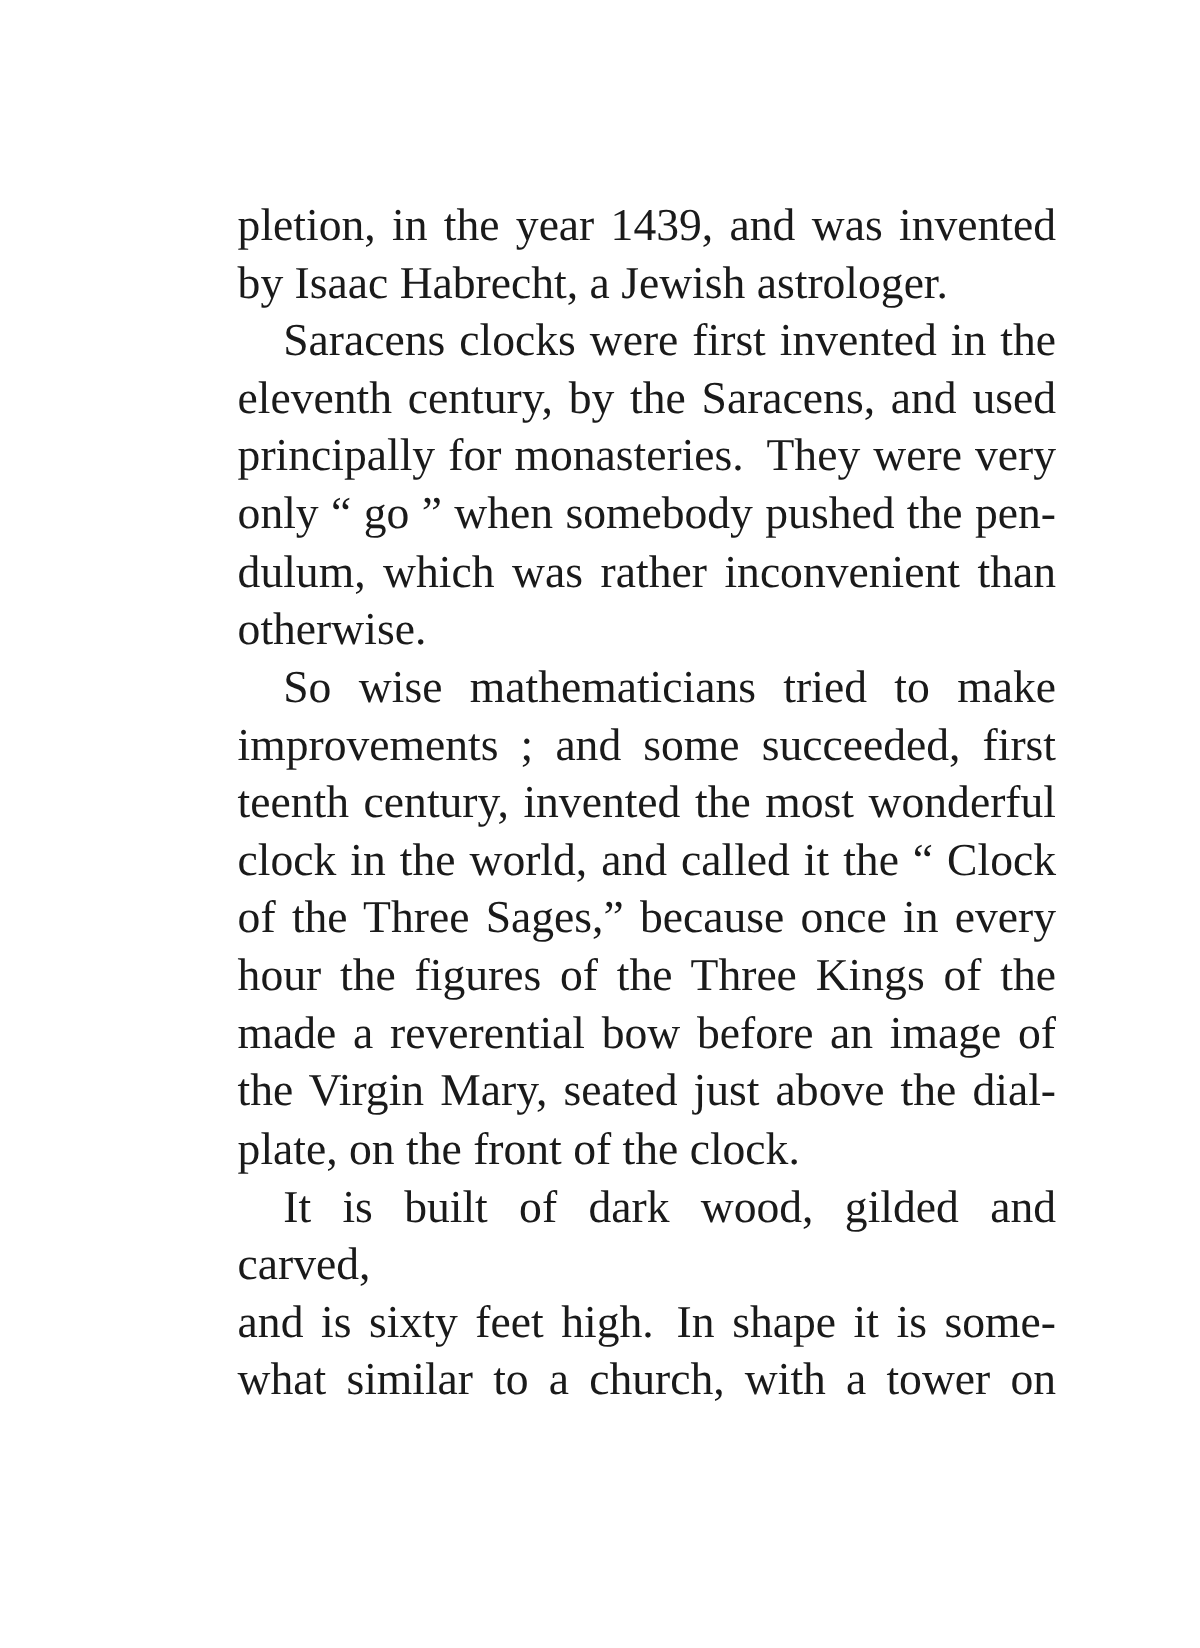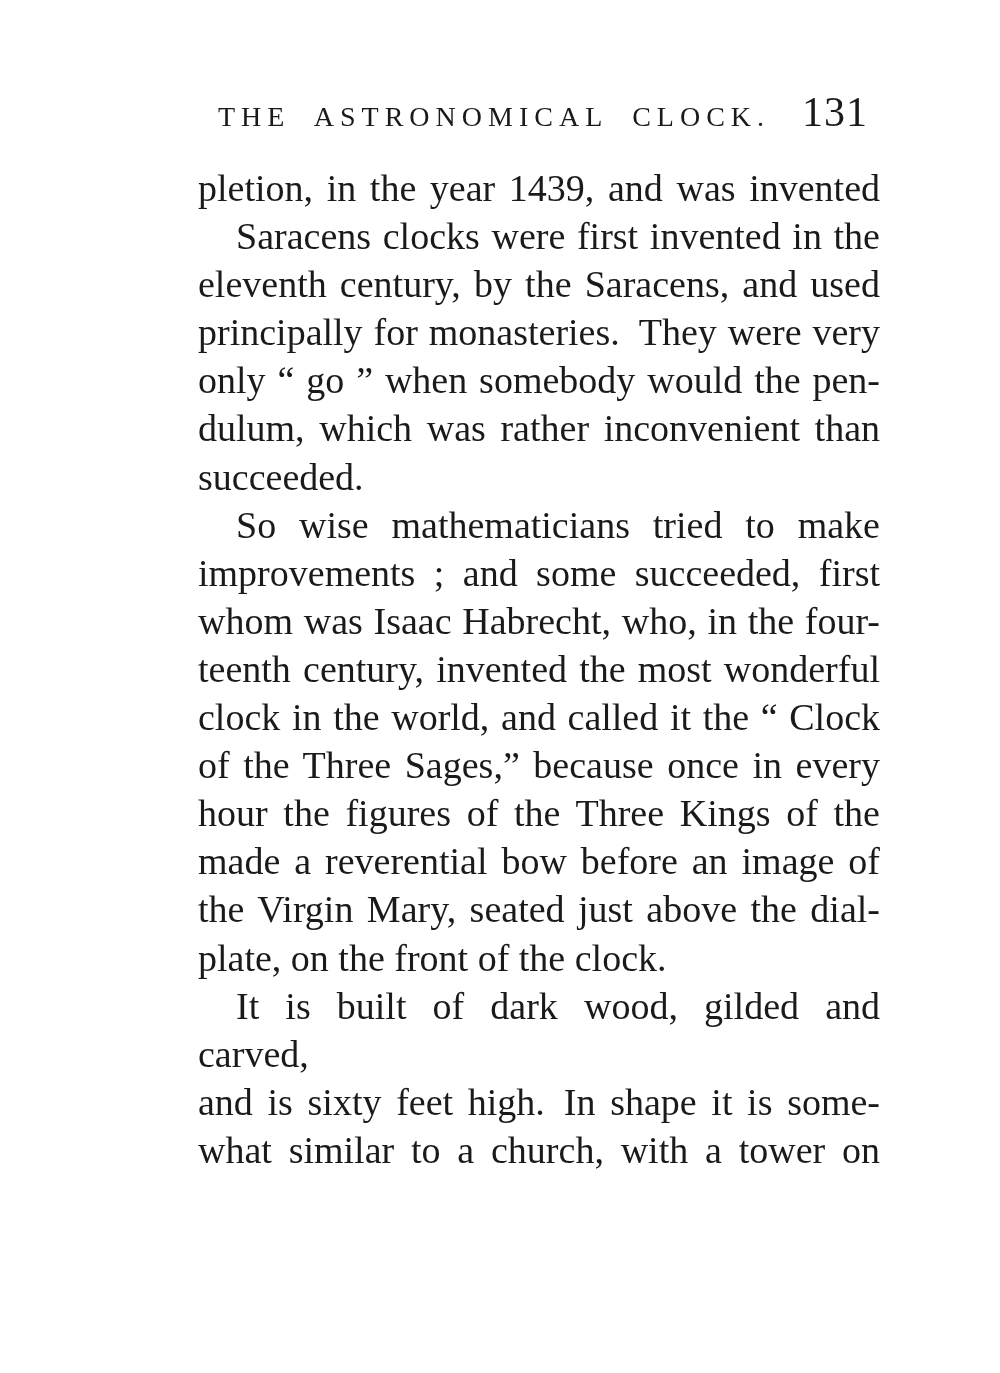--- a/index.html
+++ b/index.html
@@ -49,44 +49,40 @@
     white-space: normal;
   }
   .line.last { text-align-last: left; }
   .para.indent .line:first-child { text-indent: 38px; }
 </style>
 </head>
 <body>
 
 <div class="page">
 
-  <header class="running-header">
-    <div class="running-title">THE ASTRONOMICAL CLOCK.</div>
-    <div class="page-number">131</div>
-  </header>
 
   <main class="body-text">
 
     <div class="para">
       <div class="line">pletion, in the year 1439, and was invented</div>
+      <div class="line last">by Isaac Habrecht, a Jewish astrologer.</div>
     </div>
 
     <div class="para indent">
       <div class="line">Saracens clocks were first invented in the</div>
       <div class="line">eleventh century, by the Saracens, and used</div>
       <div class="line">principally for monasteries. They were very</div>
-      <div class="line">only “ go ” when somebody would the pen-</div>
+      <div class="line">only “ go ” when somebody pushed the pen-</div>
       <div class="line">dulum, which was rather inconvenient than</div>
-      <div class="line last">succeeded.</div>
+      <div class="line last">otherwise.</div>
     </div>
 
     <div class="para indent">
       <div class="line">So wise mathematicians tried to make</div>
       <div class="line">improvements ; and some succeeded, first</div>
-      <div class="line">whom was Isaac Habrecht, who, in the four-</div>
       <div class="line">teenth century, invented the most wonderful</div>
       <div class="line">clock in the world, and called it the “ Clock</div>
       <div class="line">of the Three Sages,” because once in every</div>
       <div class="line">hour the figures of the Three Kings of the</div>
       <div class="line">made a reverential bow before an image of</div>
       <div class="line">the Virgin Mary, seated just above the dial-</div>
       <div class="line last">plate, on the front of the clock.</div>
     </div>
 
     <div class="para indent">

